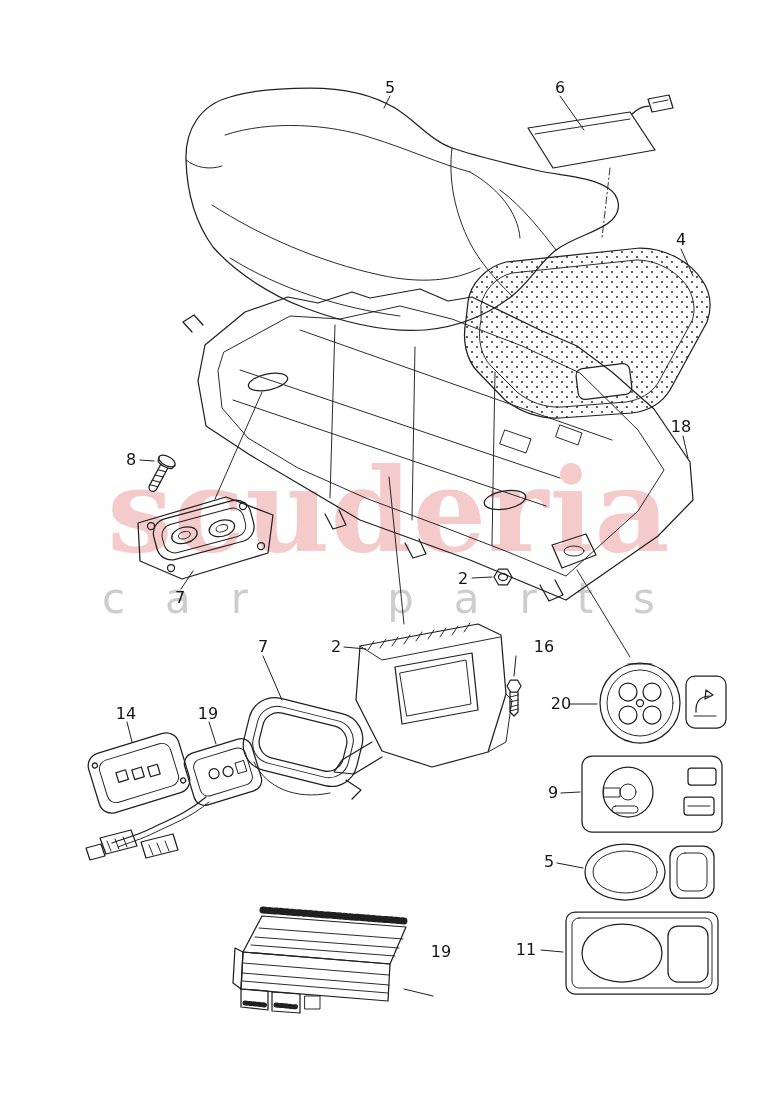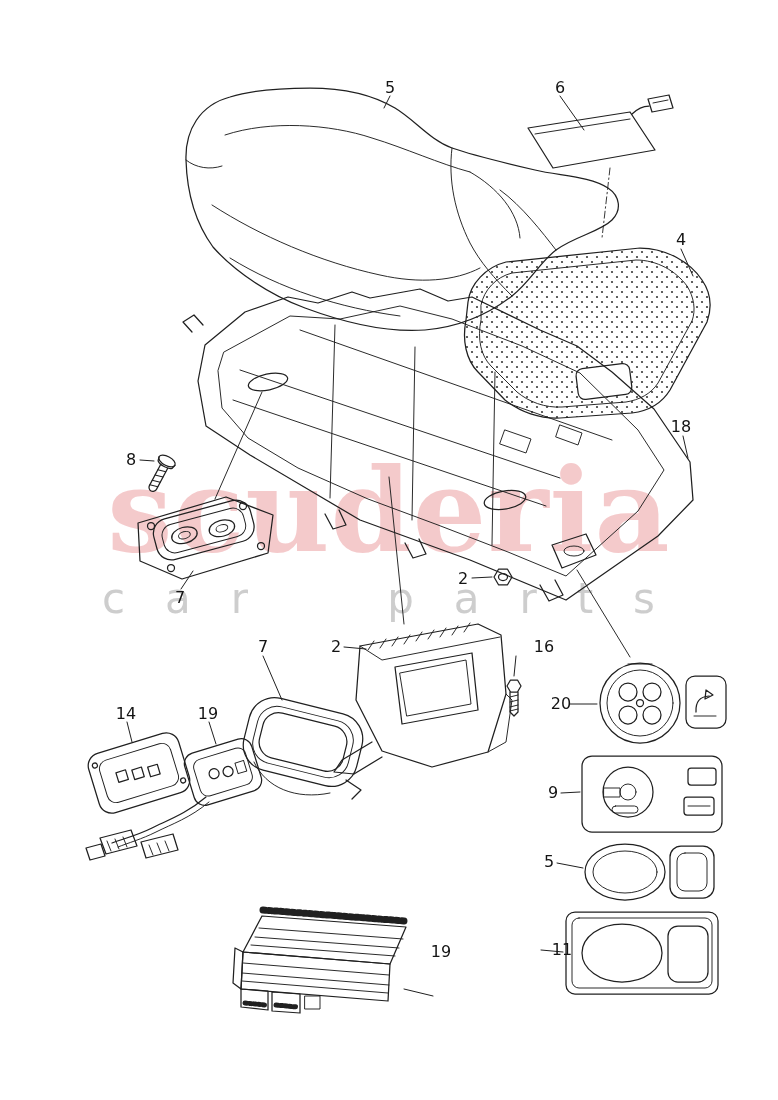--- a/index.html
+++ b/index.html
@@ -250,21 +250,21 @@
 
   <div class="labels">
     <div class="part-label" style="left:463px;top:579px">2</div>
     <div class="part-label" style="left:681px;top:240px">4</div>
     <div class="part-label" style="left:390px;top:88px">5</div>
     <div class="part-label" style="left:560px;top:88px">6</div>
     <div class="part-label" style="left:180px;top:598px">7</div>
     <div class="part-label" style="left:131px;top:460px">8</div>
     <div class="part-label" style="left:553px;top:793px">9</div>
     <div class="part-label" style="left:549px;top:862px">5</div>
-    <div class="part-label" style="left:562px;top:950px">11</div>
+    <div class="part-label" style="left:526px;top:950px">11</div>
     <div class="part-label" style="left:681px;top:427px">18</div>
     <div class="part-label" style="left:126px;top:714px">14</div>
     <div class="part-label" style="left:263px;top:647px">7</div>
     <div class="part-label" style="left:336px;top:647px">2</div>
     <div class="part-label" style="left:544px;top:647px">16</div>
     <div class="part-label" style="left:208px;top:714px">19</div>
     <div class="part-label" style="left:441px;top:952px">19</div>
     <div class="part-label" style="left:561px;top:704px">20</div>
   </div>
 

